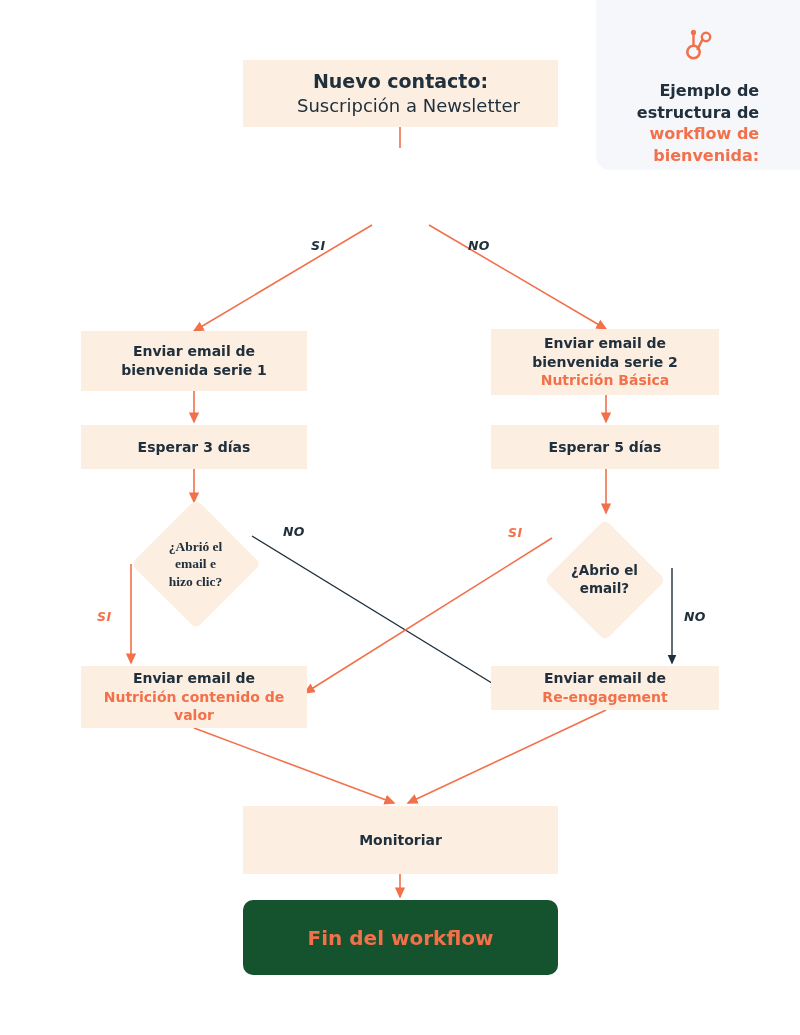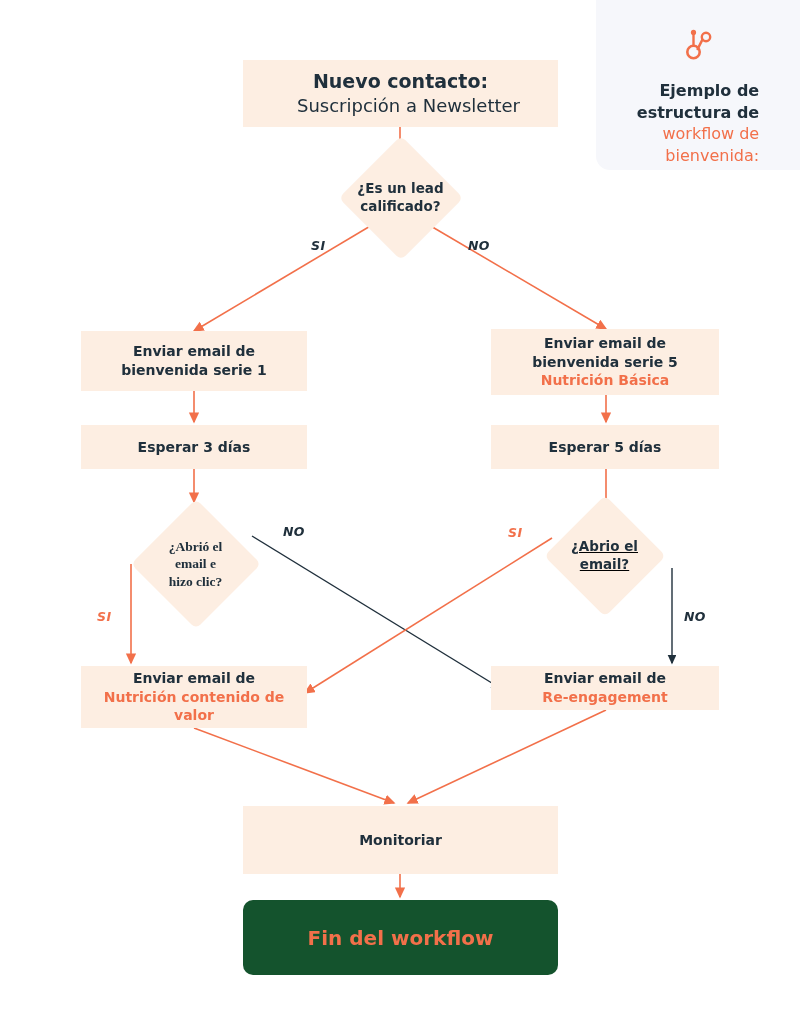--- a/index.html
+++ b/index.html
@@ -46,21 +46,21 @@
     font-weight: bold;
     font-size: 14px;
     line-height: 1.35;
   }
   .box .line2 {
     font-size: 14px;
     line-height: 1.35;
   }
   .accent {
     color: #f2704a;
-    font-weight: normal;
+    font-weight: bold;
   }
 
   
   #node-new-contact {
     left: 243px; top: 60px; width: 315px; height: 67px;
   }
   #node-new-contact .line1 {
     font-size: 19px; font-weight: bold; color: #20303c;
   }
   #node-new-contact .line2 {
@@ -113,21 +113,21 @@
     line-height: 1.3;
     color: #20303c;
   }
 
   #node-qualified { left: 325px; top: 148px; width: 151px; height: 100px; }
   #node-qualified .diamond-shape { width: 88px; height: 88px; }
 
   #node-opened-click { left: 120px; top: 505px; width: 151px; height: 118px; font-family: Liberation Serif, serif; }
   #node-opened-click .diamond-shape { width: 92px; height: 92px; }
 
-  #node-opened { left: 532px; top: 504px; width: 145px; height: 104px; text-decoration: underline; }
+  #node-opened { left: 532px; top: 528px; width: 145px; height: 104px; }
   #node-opened .diamond-shape { width: 86px; height: 86px; }
 
   
   #node-email-1 { left: 81px; top: 331px; width: 226px; height: 60px; }
   #node-email-2 { left: 491px; top: 329px; width: 228px; height: 66px; }
   #node-wait-3 { left: 81px; top: 425px; width: 226px; height: 40px; }
   #node-wait-5 { left: 491px; top: 425px; width: 228px; height: 38px; justify-content: center; }
   #node-nurture { left: 81px; top: 666px; width: 226px; height: 62px; }
   #node-reengage { left: 491px; top: 666px; width: 228px; height: 44px; }
   #node-monitor { left: 243px; top: 806px; width: 315px; height: 68px; gap: 22px; }
@@ -221,36 +221,29 @@
       <span class="accent">workflow de</span>
       <span class="accent">bienvenida:</span>
     </div>
   </div>
 
   <div class="node box" id="node-new-contact">
     <span class="line1">Nuevo contacto:</span>
     <span class="line2">Suscripción a Newsletter</span>
   </div>
 
-  <div class="diamond-wrap" id="node-qualified">
-    <span class="diamond-shape"></span>
-    <span class="diamond-label">
-      <span>¿Es un lead</span><br>
-      <span>calificado?</span>
-    </span>
-  </div>
 
   <div class="node box" id="node-email-1">
     <span class="line1">Enviar email de</span>
     <span class="line1">bienvenida serie 1</span>
   </div>
 
   <div class="node box" id="node-email-2">
     <span class="line1">Enviar email de</span>
-    <span class="line1">bienvenida serie 5</span>
+    <span class="line1">bienvenida serie 2</span>
     <span class="line1 accent">Nutrición Básica</span>
   </div>
 
   <div class="node box" id="node-wait-3">
     <span class="line1">Esperar 3 días</span>
   </div>
 
   <div class="node box" id="node-wait-5">
     <span class="line1">Esperar 5 días</span>
   </div>

